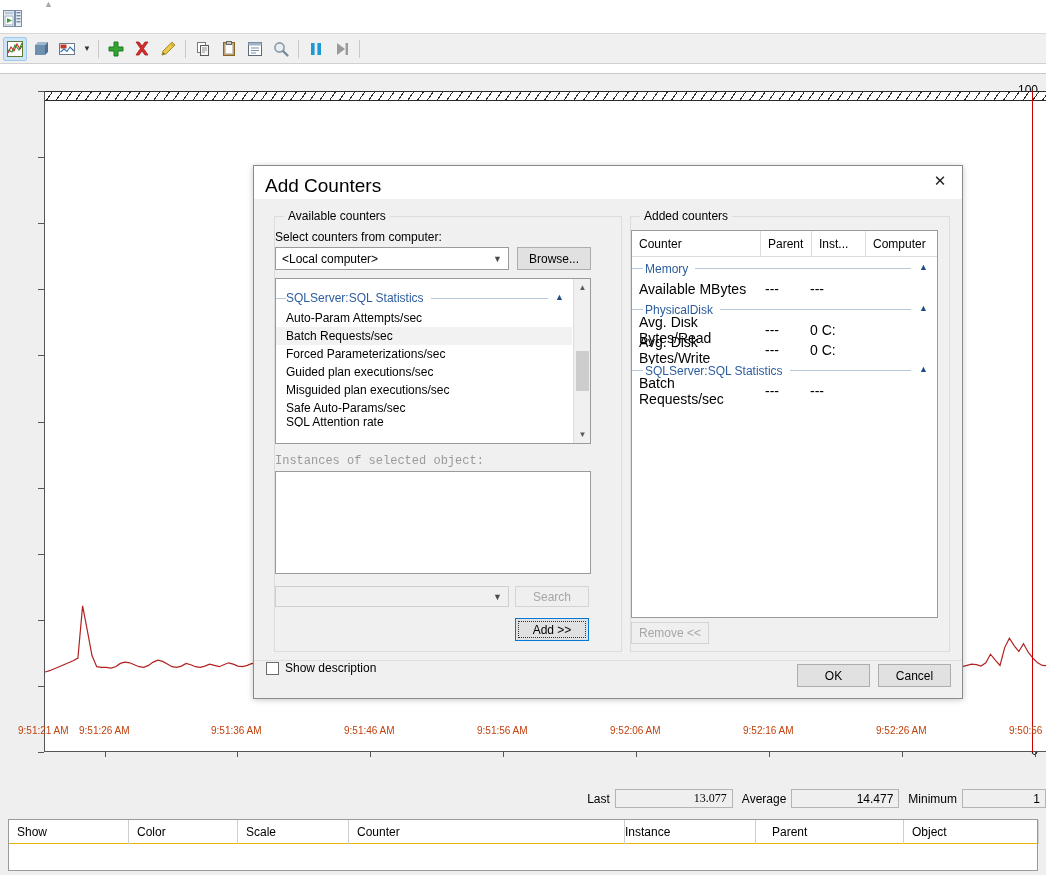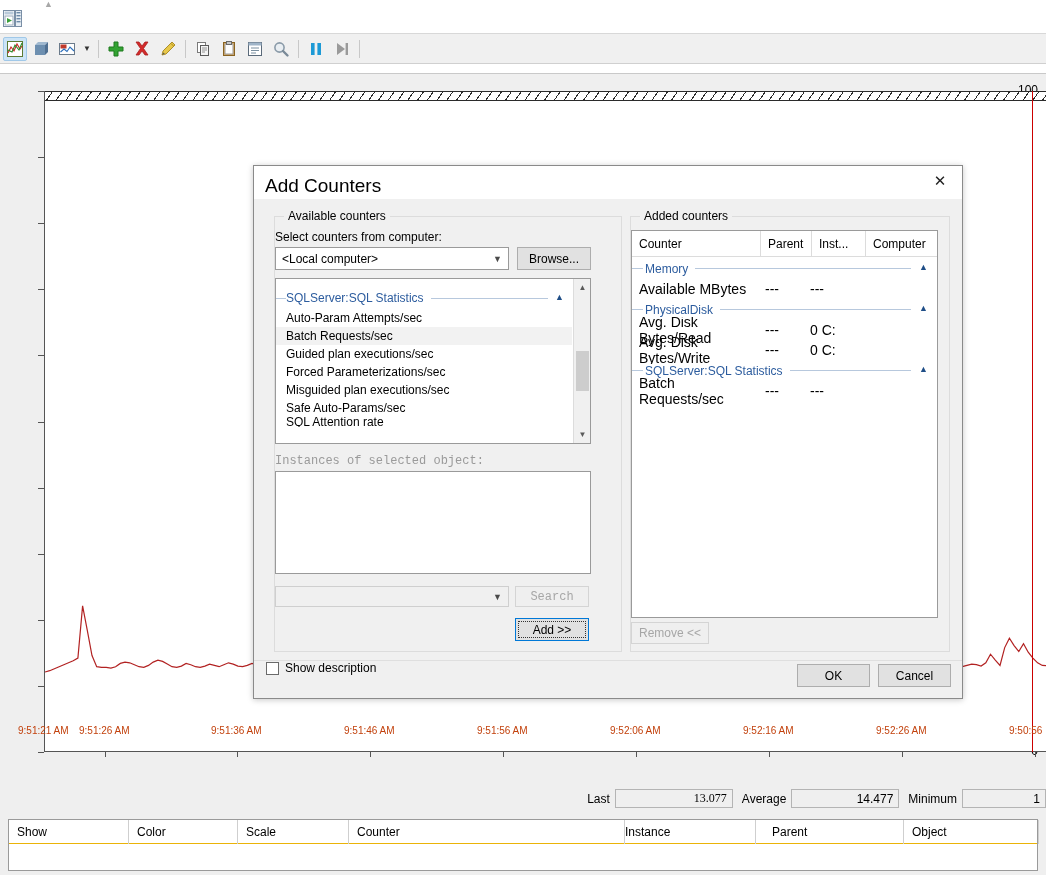--- a/index.html
+++ b/index.html
@@ -456,43 +456,43 @@
     <div class="listbox" style="left:21px; top:112px; width:316px; height:166px;">
       <div class="lb-items" id="counter-list-items">
           <div class="lb-partial"></div>
           <div class="lb-group">
             <span class="rule"></span>
             <span class="txt">SQLServer:SQL Statistics</span>
             <span class="chev">▲</span>
           </div>
           <div class="lb-row">Auto-Param Attempts/sec</div>
           <div class="lb-row selected">Batch Requests/sec</div>
+          <div class="lb-row">Forced Parameterizations/sec</div>
           <div class="lb-row">Guided plan executions/sec</div>
-          <div class="lb-row">Forced Parameterizations/sec</div>
           <div class="lb-row">Misguided plan executions/sec</div>
           <div class="lb-row">Safe Auto-Params/sec</div>
           <div class="lb-row" style="height: 10px; overflow: hidden;">SQL Attention rate</div>
         </div>
       <div class="lb-scroll">
         <div class="lb-up">▲</div>
         <div class="lb-thumb" style="top:72px; height:40px;"></div>
         <div class="lb-down">▼</div>
       </div>
     </div>
 
     <div class="lbl dim" style="left:21px; top:288px;font-family:Liberation Mono, monospace;">Instances of selected object:</div>
 
     <div class="panel-white" style="left:21px; top:305px; width:316px; height:103px;"></div>
 
     <div class="combo disabled" style="left:21px; top:420px; width:234px; height:21px;">
       <span></span>
       <span class="arrow">▼</span>
     </div>
 
-    <div class="btn disabled" style="left:261px; top:420px; width:74px; height:21px;font-family:Liberation Mono, monospace;">
+    <div class="btn disabled" style="left:261px; top:420px; width:74px; height:21px;">
       <span>Search</span>
     </div>
 
     <div class="btn default" style="left:261px; top:452px; width:74px; height:23px;">
       <span>Add &gt;&gt;</span>
     </div>
 
     <div class="checkbox-row" style="left:12px; top:495px;">
       <span class="cbox"></span>
       <span class="lbl" style="position:relative;">Show description</span>

